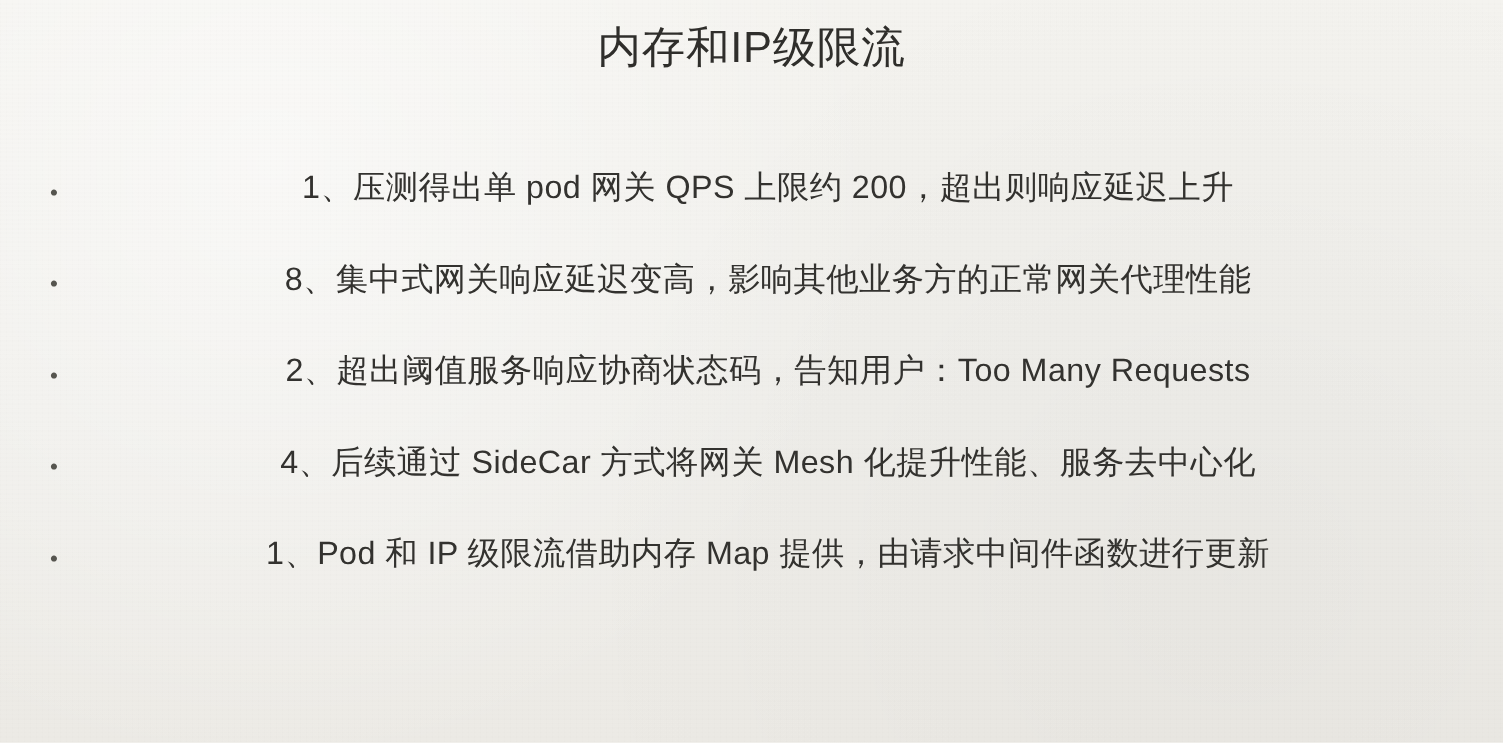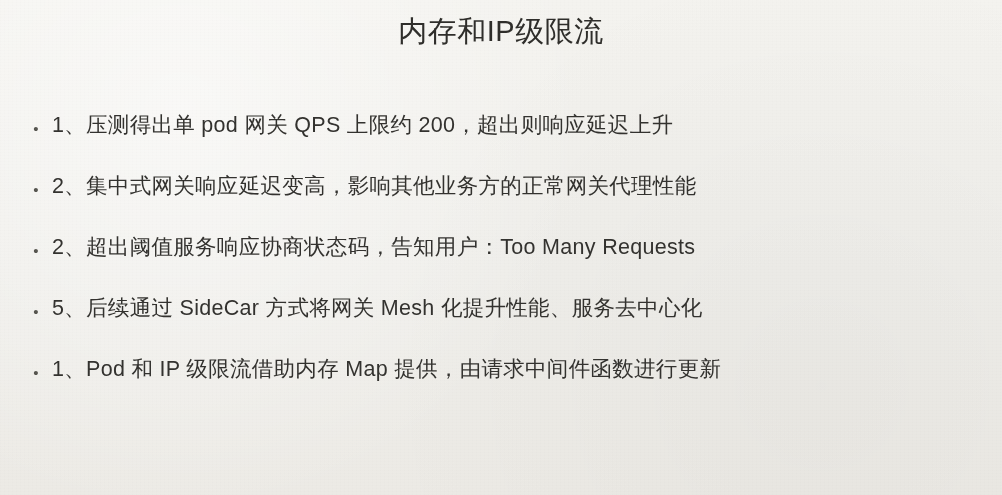--- a/index.html
+++ b/index.html
@@ -65,50 +65,51 @@
     line-height: 1;
     color: #56554f;
   }
   .btext {
     flex: 1 1 auto;
     font-size: 21.5px;
     line-height: 34px;
     color: #33322f;
     letter-spacing: 0.3px;
     padding-left: 8px;
+    text-align: center;
   }
 </style>
 </head>
 <body>
 
 <div class="slide">
   <div class="grain"></div>
 
   <div class="title">内存和IP级限流</div>
 
   <div class="bullets">
 
     <div class="bullet">
       <span class="dot">•</span>
       <span class="btext">1、压测得出单 pod 网关 QPS 上限约 200，超出则响应延迟上升</span>
     </div>
 
     <div class="bullet">
       <span class="dot">•</span>
-      <span class="btext">2、集中式网关响应延迟变高，影响其他业务方的正常网关代理性能</span>
+      <span class="btext">8、集中式网关响应延迟变高，影响其他业务方的正常网关代理性能</span>
     </div>
 
     <div class="bullet">
       <span class="dot">•</span>
       <span class="btext">2、超出阈值服务响应协商状态码，告知用户：Too Many Requests</span>
     </div>
 
     <div class="bullet">
       <span class="dot">•</span>
-      <span class="btext">5、后续通过 SideCar 方式将网关 Mesh 化提升性能、服务去中心化</span>
+      <span class="btext">4、后续通过 SideCar 方式将网关 Mesh 化提升性能、服务去中心化</span>
     </div>
 
     <div class="bullet">
       <span class="dot">•</span>
       <span class="btext">1、Pod 和 IP 级限流借助内存 Map 提供，由请求中间件函数进行更新</span>
     </div>
 
   </div>
 </div>
 

